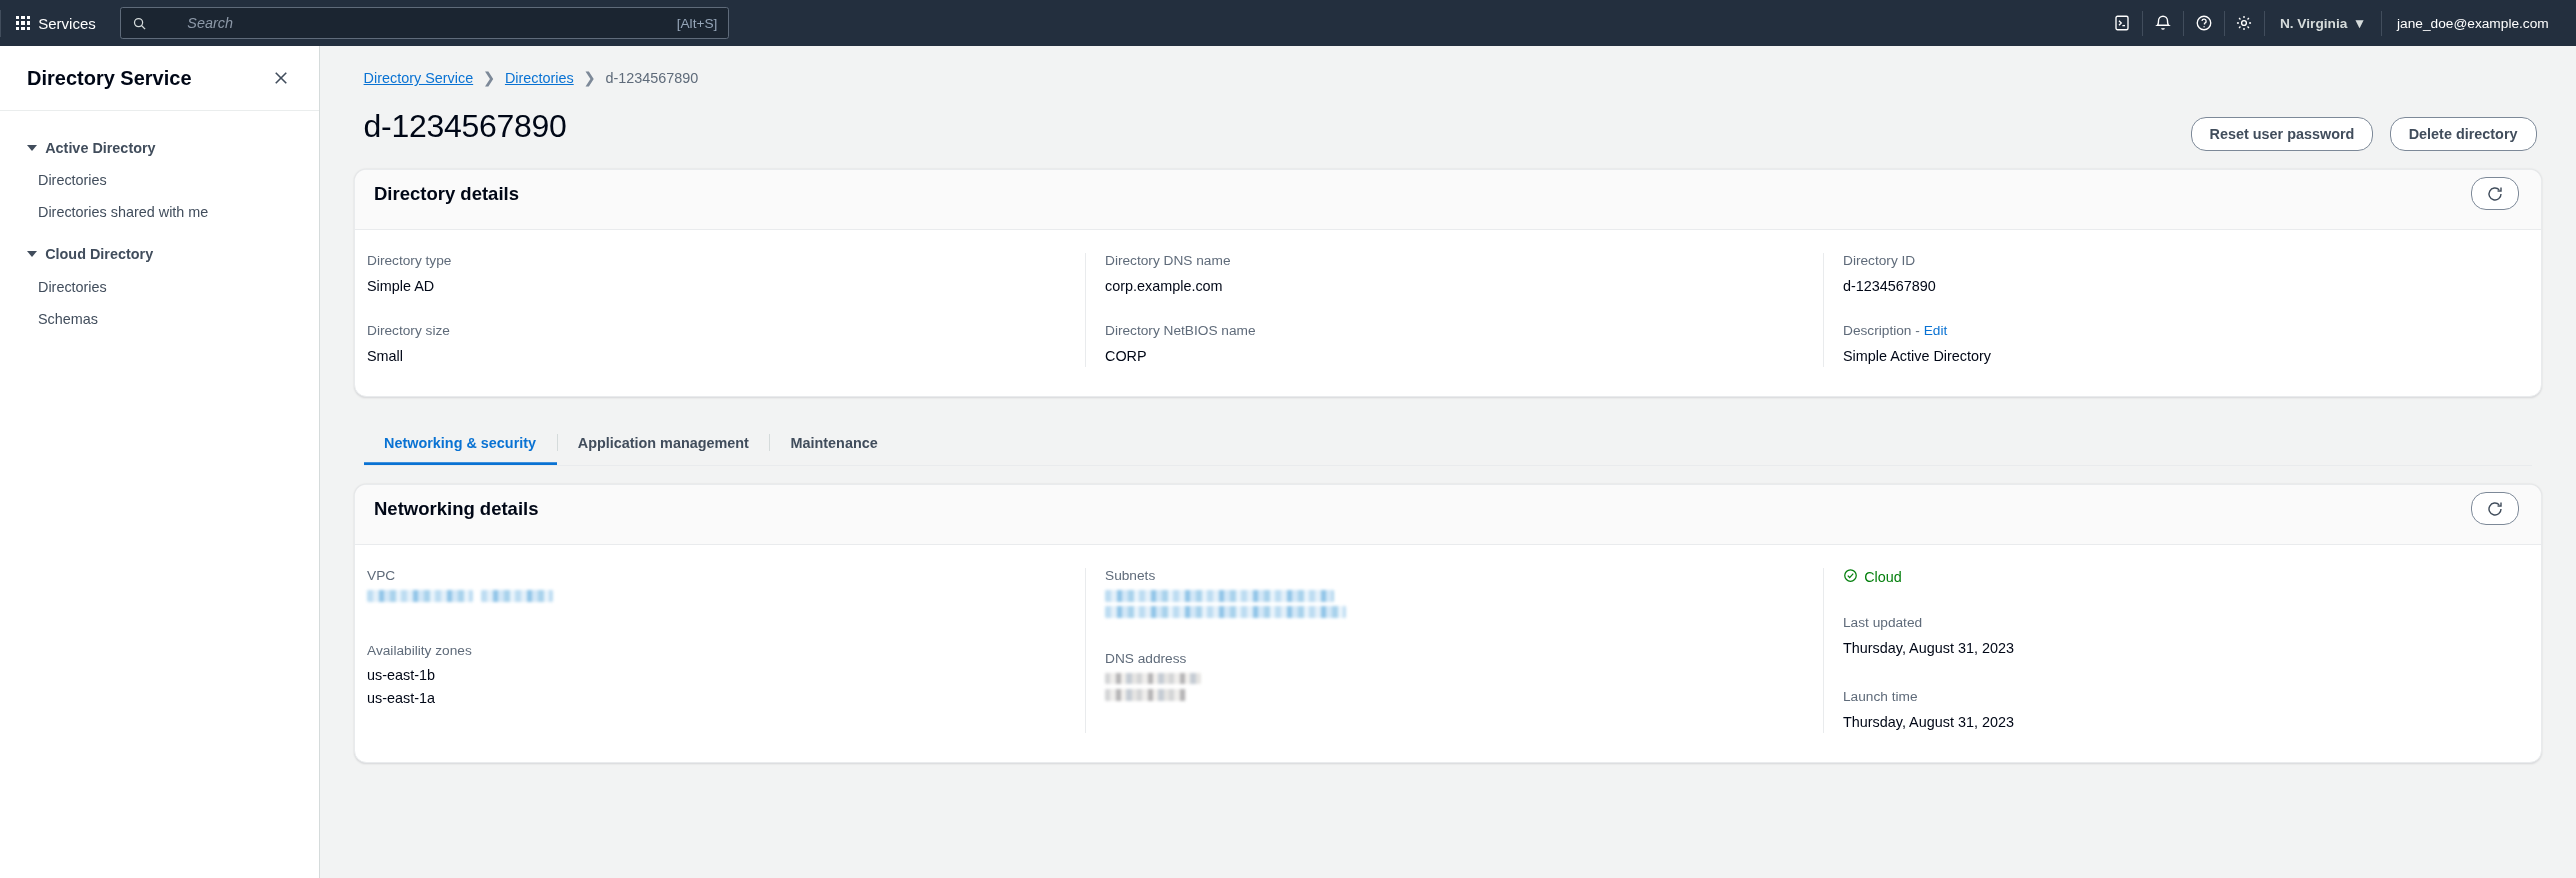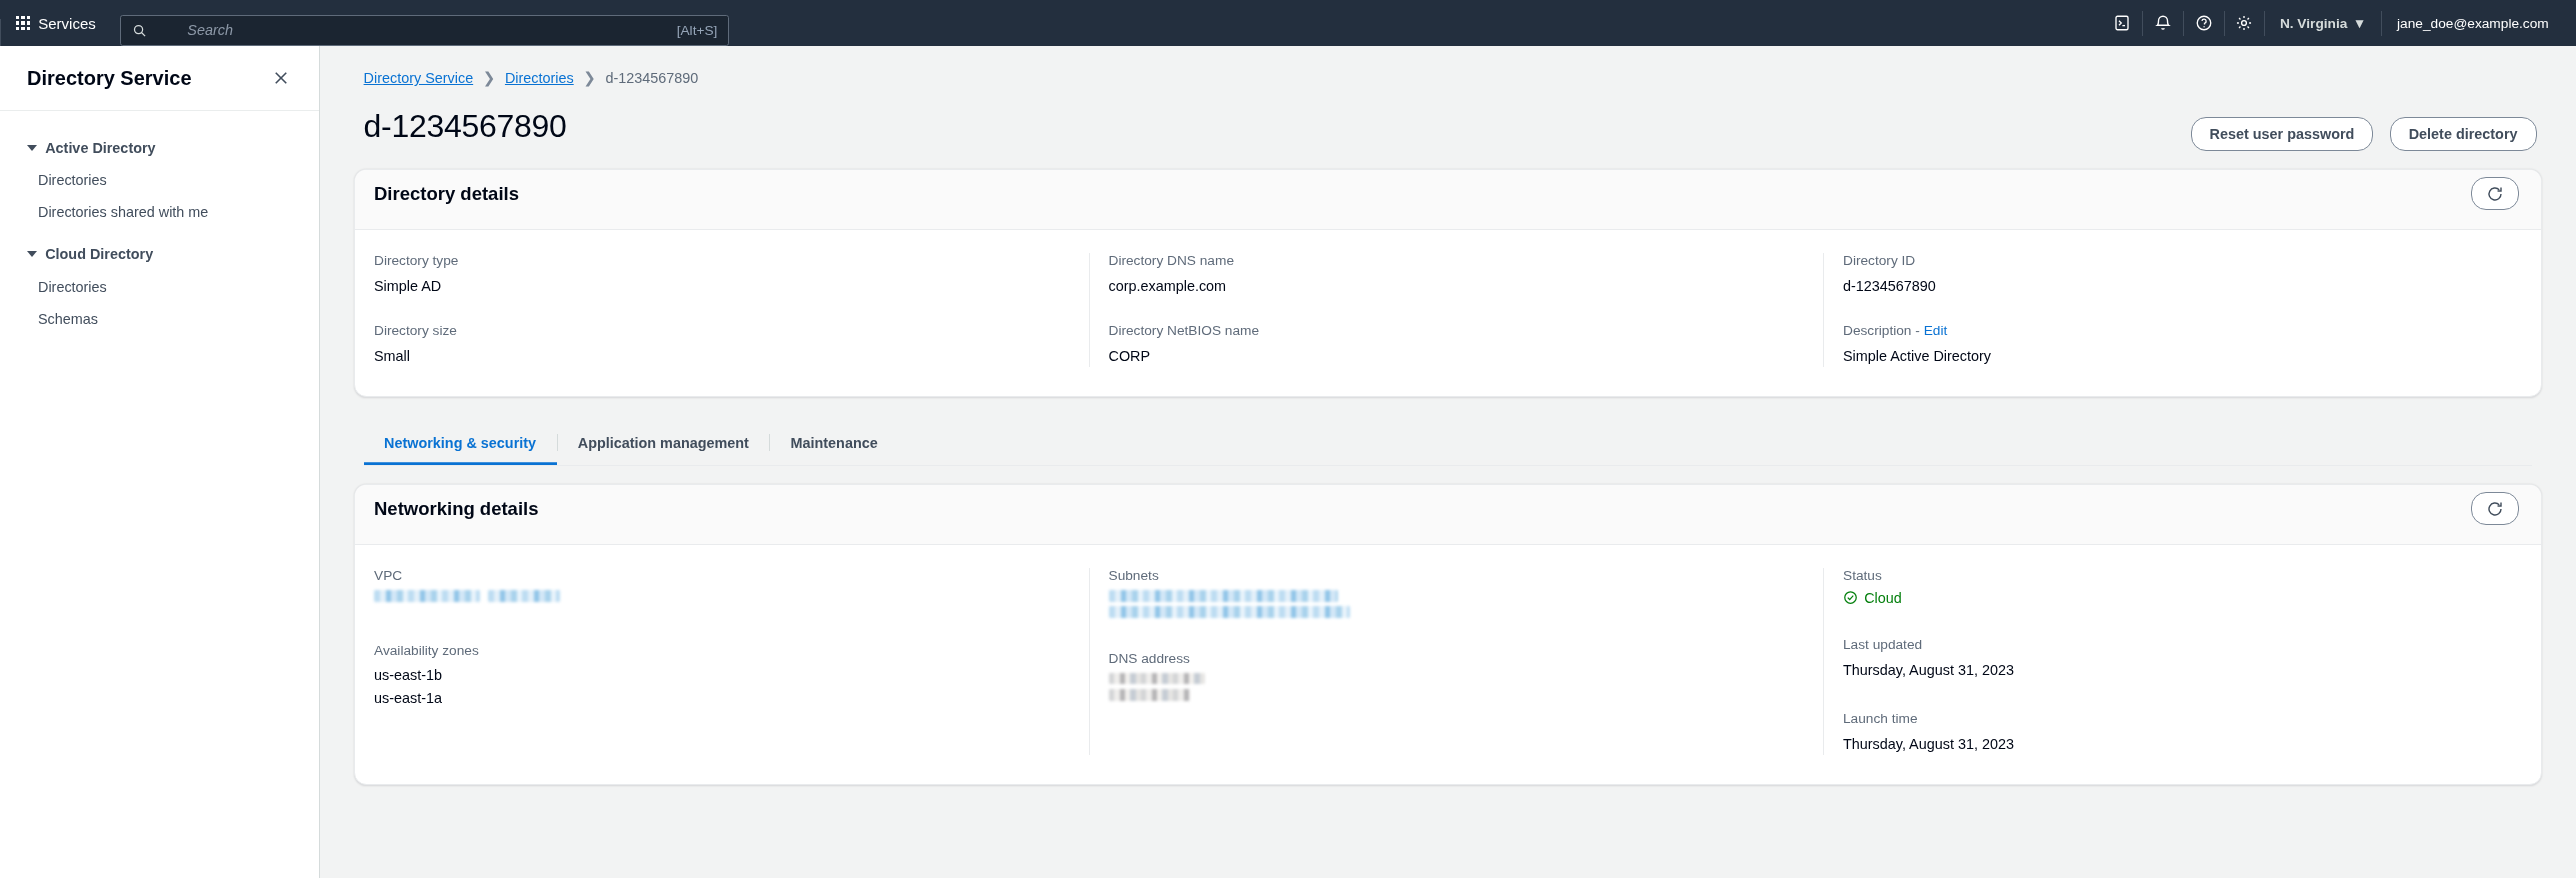--- a/index.html
+++ b/index.html
@@ -12,21 +12,21 @@
 
   
   .topnav {
     height: 46px;
     background: #232f3e;
     display: flex;
     align-items: center;
     padding: 0 12.3px 0 0;
     position: relative;
   }
-  .topnav-left { display: flex; align-items: flex-end; height: 100%; }
+  .topnav-left { display: flex; align-items: center; height: 100%; }
   .nav-divider-v {
     width: 0.7px; height: 27px; background: #414d5c; margin: 0 0 0 0;
   }
   .services-btn {
     display: flex; align-items: center; gap: 8.2px;
     color: #ffffff; font-size: 15px; padding: 0 15px; height: 100%;
     cursor: pointer;
   }
   .grid-icon {
     display: grid; grid-template-columns: repeat(3, 3.4px);
@@ -142,21 +142,21 @@
     height: 60px;
     display: flex; align-items: center; justify-content: space-between;
     padding: 0 22px 12px 19px;
   }
   .card-title { font-size: 18.5px; font-weight: bold; color: #000716; }
   .refresh-btn {
     width: 48px; height: 33px;
     background: #ffffff; border: 0.7px solid #7d8998; border-radius: 15px;
     display: flex; align-items: center; justify-content: center; cursor: pointer;
   }
-  .card-body { padding: 23px 19px 29px 19px; }
+  .card-body { padding: 23px 19px 29px 12px; }
 
   .cols { display: flex; }
   .col { flex: 1; padding-right: 27px; }
   .col.mid { padding-left: 19px; }
   .col.right { padding-left: 19px; flex: 0 0 698px; }
   .col-divider { width: 0.7px; background: #e9ebed; align-self: stretch; }
 
   .field { margin-bottom: 26px; }
   .field:last-child { margin-bottom: 0; }
   .field-label { font-size: 13.7px; color: #5f6b7a; margin-bottom: 6.8px; }
@@ -455,21 +455,20 @@
                     <div class="blur-gray" style="width:81px;"></div>
                   </div>
                 </div>
               </div>
             </div>
 
             <div class="col-divider"></div>
 
             <div class="col right">
               <div class="field">
-                <div class="field-label">Status</div>
                 <div class="status-line">
                   <span>
                     <svg width="15" height="15" viewBox="0 0 24 24" fill="none" stroke="#037f0c" stroke-width="2">
                       <circle cx="12" cy="12" r="9.2"></circle>
                       <polyline points="7.6,12.2 10.7,15.3 16.4,8.9"></polyline>
                     </svg>
                   </span>
                   <span class="status-text" style="color:#037f0c;">Cloud</span>
                 </div>
               </div>

